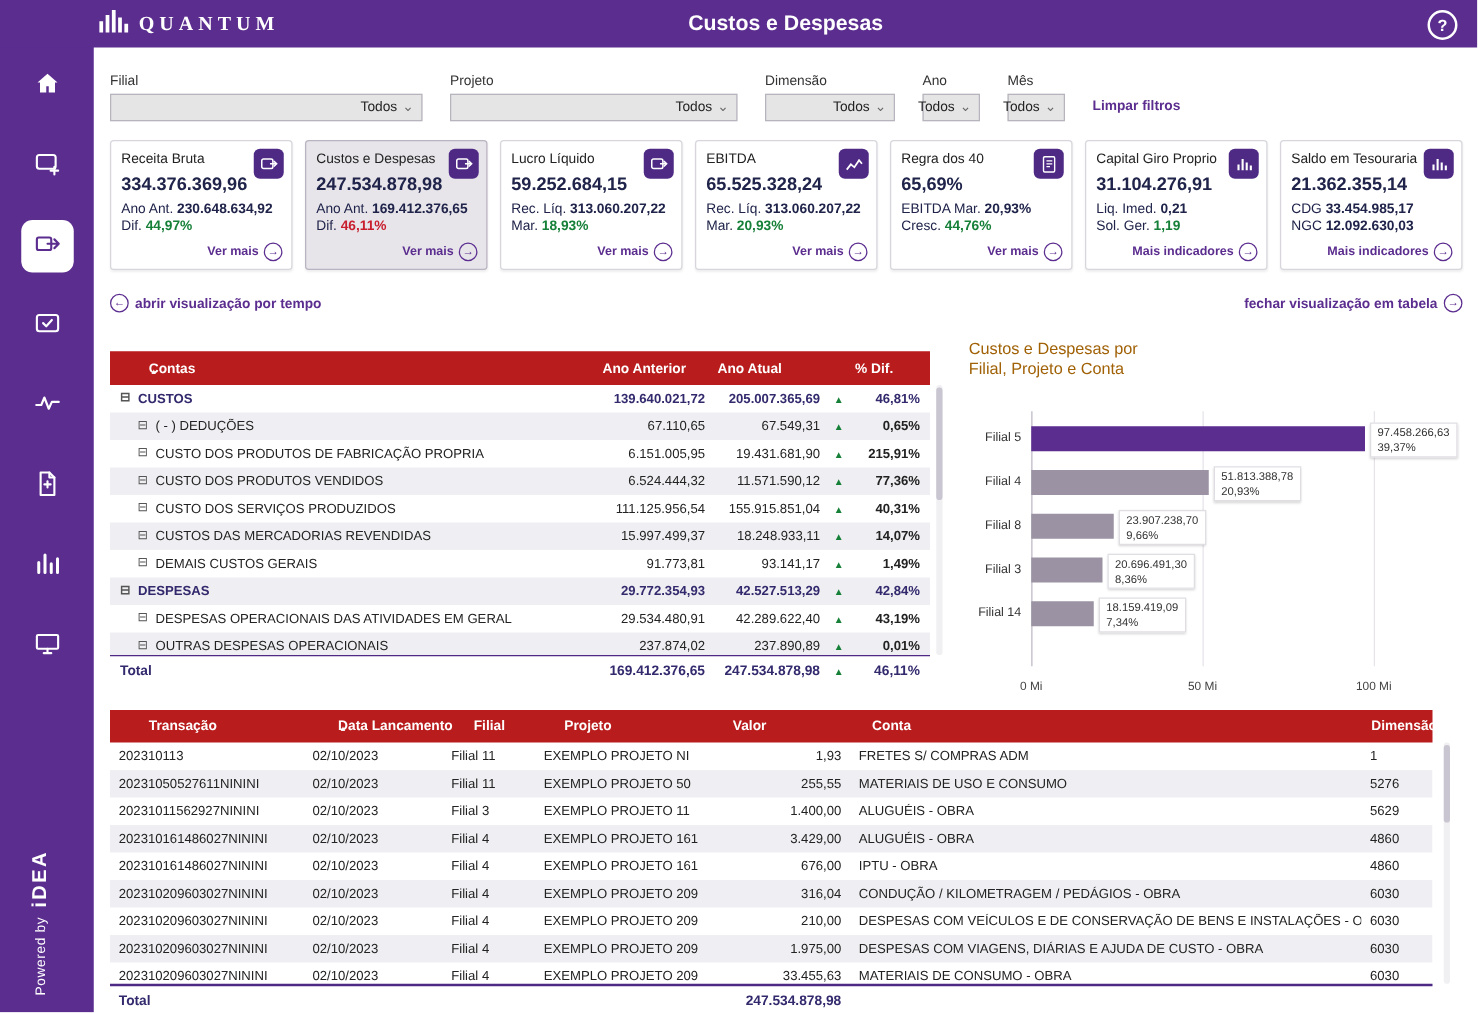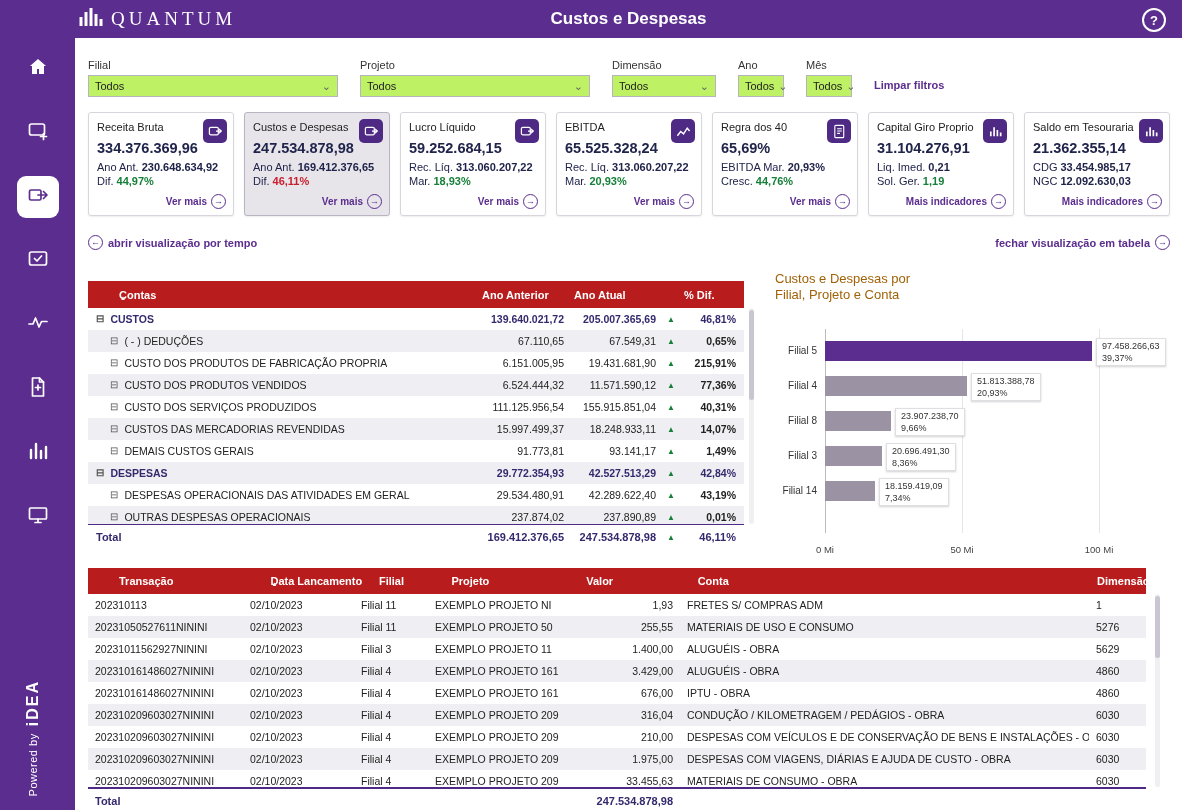--- a/index.html
+++ b/index.html
@@ -3,43 +3,43 @@
 <meta charset="utf-8">
 <style>
   html,body{margin:0;padding:0;background:#fff;}
   .app{position:relative;width:1182px;height:810px;overflow:hidden;background:#fff;
        font-family:"Liberation Sans",sans-serif;color:#222;}
 
   
   .sidebar{position:absolute;left:0;top:0;width:75px;height:810px;background:#5b2d8f;z-index:2;}
   .topbar{position:absolute;left:0;top:0;width:1182px;height:38px;background:#5b2d8f;z-index:3;}
   .logo{position:absolute;left:78px;top:5px;display:flex;align-items:center;gap:7px;color:#fff;}
-  .logo .brand{font-family:"Liberation Serif",serif;font-size:19px;font-weight:400;letter-spacing:4px;}
+  .logo .brand{font-family:"Liberation Serif",serif;font-size:16px;font-weight:700;letter-spacing:4px;}
   .page-title{position:absolute;left:75px;right:0;top:9px;text-align:center;color:#fff;
               font-size:17px;font-weight:700;}
   .help{position:absolute;right:16px;top:8px;width:20px;height:20px;border:2px solid #fff;border-radius:50%;
         color:#fff;font-size:13px;font-weight:700;display:flex;align-items:center;justify-content:center;cursor:pointer;}
 
   .nav{position:absolute;left:0;top:48px;width:75px;display:flex;flex-direction:column;align-items:center;gap:22px;}
   .nav-item{width:42px;height:42px;display:flex;align-items:center;justify-content:center;border-radius:9px;cursor:pointer;}
   .nav-item svg{stroke:#fff;fill:none;stroke-width:1.7;stroke-linecap:round;stroke-linejoin:round;}
   .nav-item.active{background:#fff;}
   .nav-item.active svg{stroke:#5b2d8f;}
   .nav-item .fill{fill:#fff;stroke:none;}
   .powered{position:absolute;left:24px;bottom:14px;writing-mode:vertical-rl;transform:rotate(180deg);
            color:#fff;font-size:11px;letter-spacing:.5px;white-space:nowrap;}
   .powered .idea{font-size:16px;font-weight:700;letter-spacing:2px;}
 
   .content{position:absolute;left:75px;top:46px;width:1107px;height:772px;background:#fff;z-index:1;}
 
   
   .filters{position:absolute;left:13px;top:13px;display:flex;align-items:flex-end;gap:22px;}
   .flabel{font-size:11px;color:#333;margin-bottom:4px;}
-  .fselect{height:22px;border:1px solid #b7b4bd;background:#bef264;display:flex;align-items:center;
-           justify-content:space-between;padding:0 6px;font-size:11px;color:#222;cursor:pointer;box-sizing:border-box;}
+  .fselect{height:22px;border:1px solid #b7b4bd;background:#e5e5e5;display:flex;align-items:center;
+           justify-content:flex-end;padding:0 6px;font-size:11px;color:#222;cursor:pointer;box-sizing:border-box;}
   .filter:nth-child(1) .fselect{width:250px}
   .filter:nth-child(2) .fselect{width:230px}
   .filter:nth-child(3) .fselect{width:104px}
   .filter:nth-child(4) .fselect{width:46px}
   .filter:nth-child(5) .fselect{width:46px}
   .chev{color:#666;font-size:11px;line-height:10px;margin-left:4px;}
   .clear-link{font-size:11px;color:#5b2d8f;font-weight:700;margin-bottom:6px;cursor:pointer;text-decoration:none;white-space:nowrap;}
 
   
   .cards{position:absolute;left:13px;top:66px;width:1082px;display:flex;gap:10px;}

